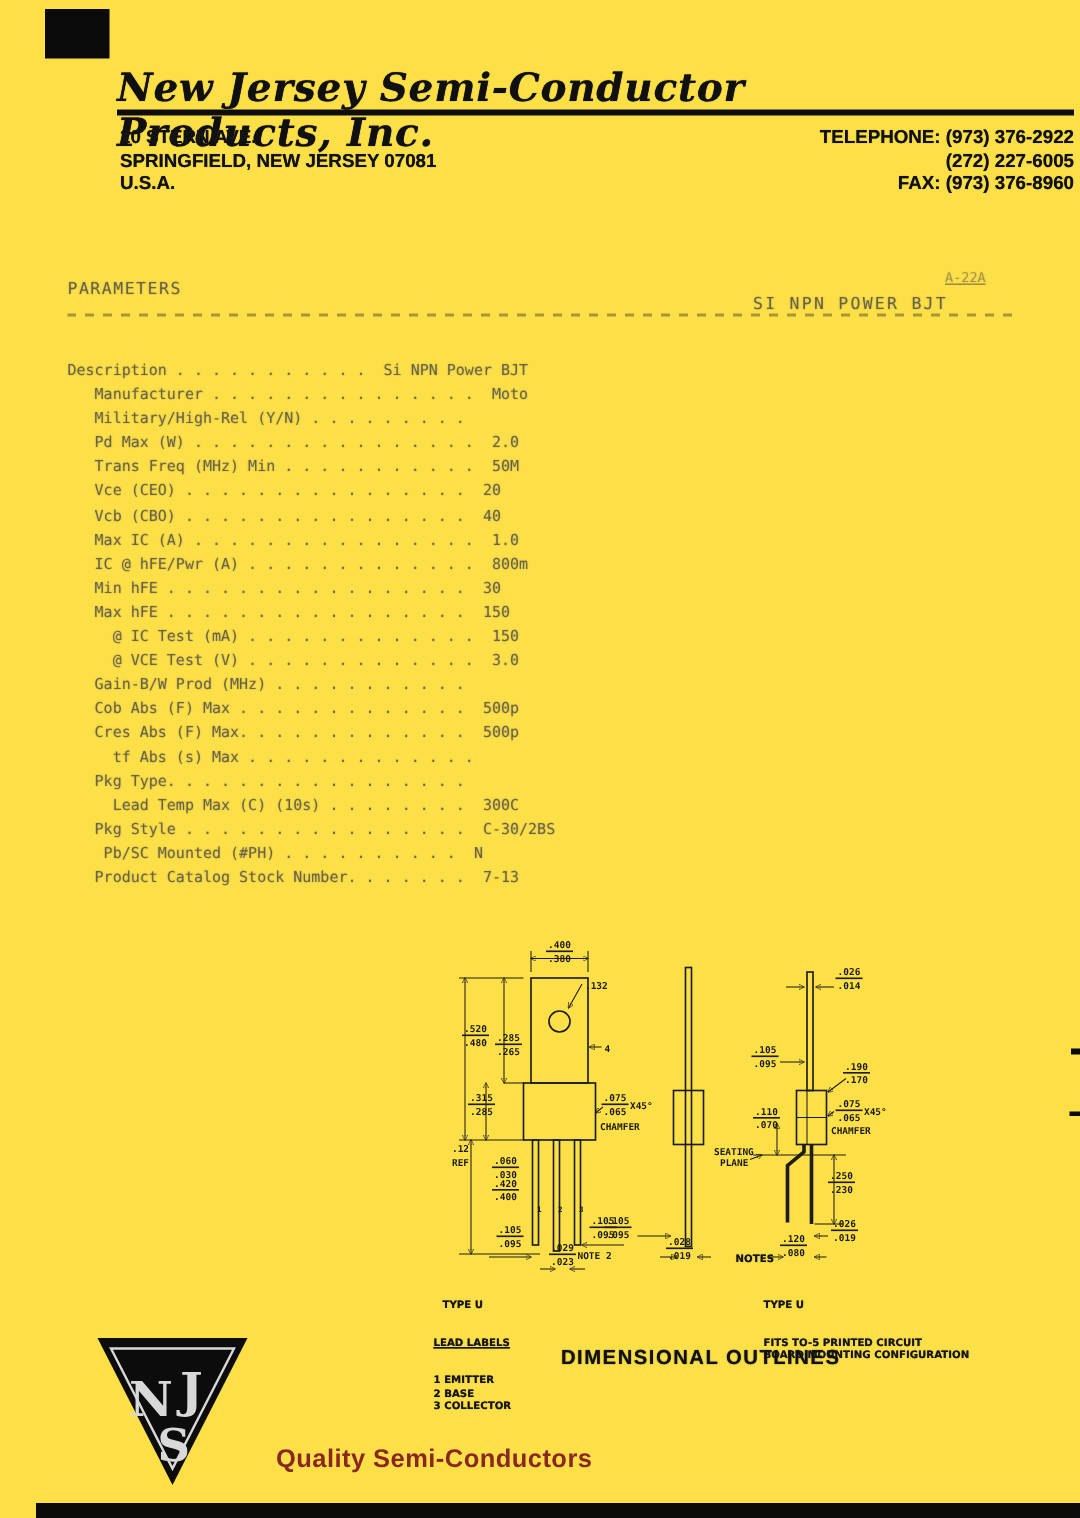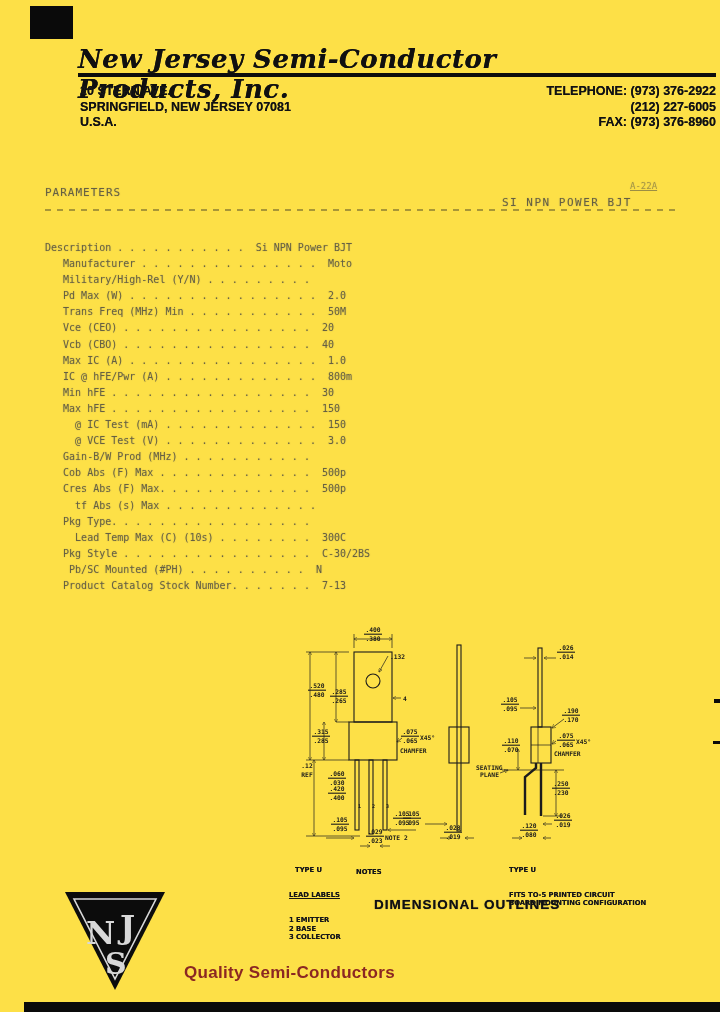--- a/index.html
+++ b/index.html
@@ -39,21 +39,21 @@
   #outline-svg .thick{stroke-width:2.4;}
   #outline-svg .thin{stroke-width:.7;}
   #outline-svg text{font-family:"DejaVu Sans Mono",monospace;font-size:6.3px;font-weight:bold;
      fill:#1a1a1a;stroke:none;}
   #outline-svg text.tiny{font-size:5px;}
 
   
   .smalltxt{font-family:"DejaVu Sans",sans-serif;font-size:6.8px;font-weight:bold;
      line-height:8.4px;color:#151515;text-shadow:0 0 .5px #444;white-space:pre;}
   #legend{left:289px;top:849px;width:70px;}
-  #notes{left:356px;top:851px;width:160px;}
+  #notes{left:356px;top:818px;width:160px;text-align:right;}
   #typeu{left:509px;top:849px;width:180px;}
   .underl{text-decoration:underline;}
   #caption{left:374px;top:897px;font-size:13.5px;font-weight:bold;letter-spacing:1px;
      color:#111;text-shadow:0 0 .8px #333;}
 
   
   #logo-svg{left:52px;top:884px;}
   #logo-svg text{font-family:"DejaVu Serif",serif;font-weight:bold;fill:#d8d8d8;}
   #tagline{left:155px;top:963px;font-size:17px;font-weight:bold;letter-spacing:.3px;margin-left:29px;}
 </style>
@@ -69,21 +69,21 @@
 
   <div id="logotype" class="abs">New Jersey Semi-Conductor Products, Inc.</div>
   <div id="rule" class="abs"></div>
   <div id="address" class="abs addr">
       <div>20 STERN AVE.</div>
       <div>SPRINGFIELD, NEW JERSEY 07081</div>
       <div>U.S.A.</div>
     </div>
   <div id="contact" class="abs addr">
       <div>TELEPHONE: (973) 376-2922</div>
-      <div>(212) 227-6005</div>
+      <div>(272) 227-6005</div>
       <div>FAX: (973) 376-8960</div>
     </div>
 
   <div id="param-title" class="abs faded">PARAMETERS</div>
   <div id="param-note" class="abs faded">A-22A</div>
   <div id="param-heading" class="abs faded">SI NPN POWER BJT</div>
   <div id="param-sep" class="abs"></div>
   <div id="parameters-list" class="abs faded">
       <div class="prow">Description . . . . . . . . . . .  Si NPN Power BJT</div>
       <div class="prow">   Manufacturer . . . . . . . . . . . . . . .  Moto</div>

